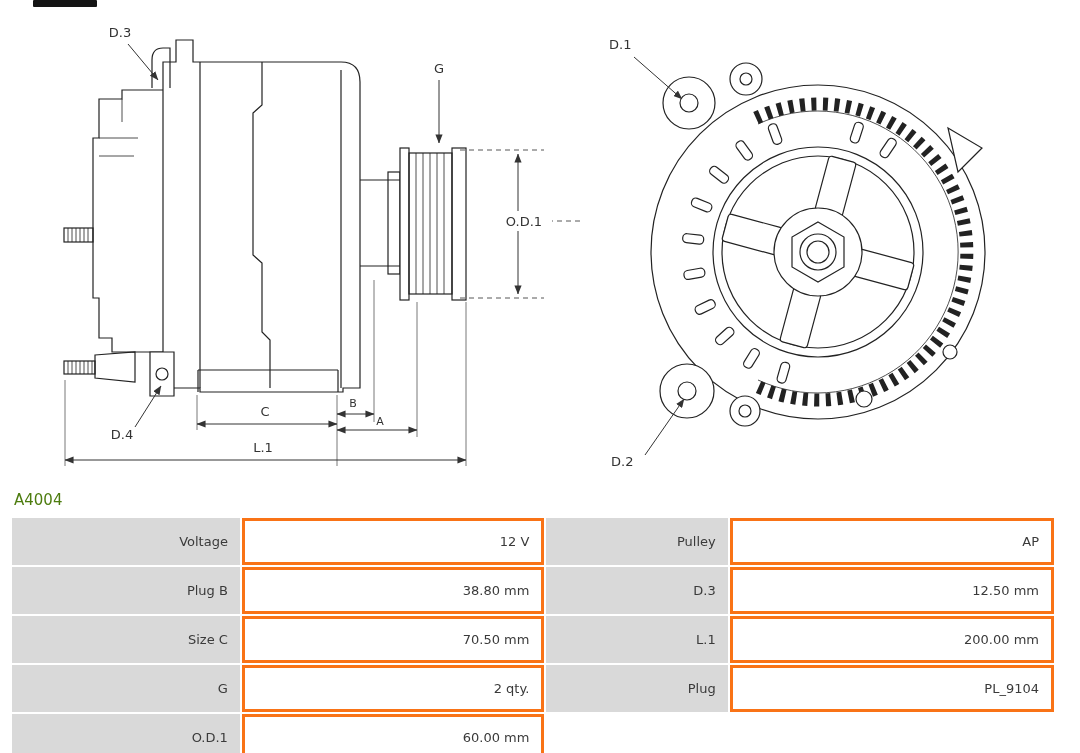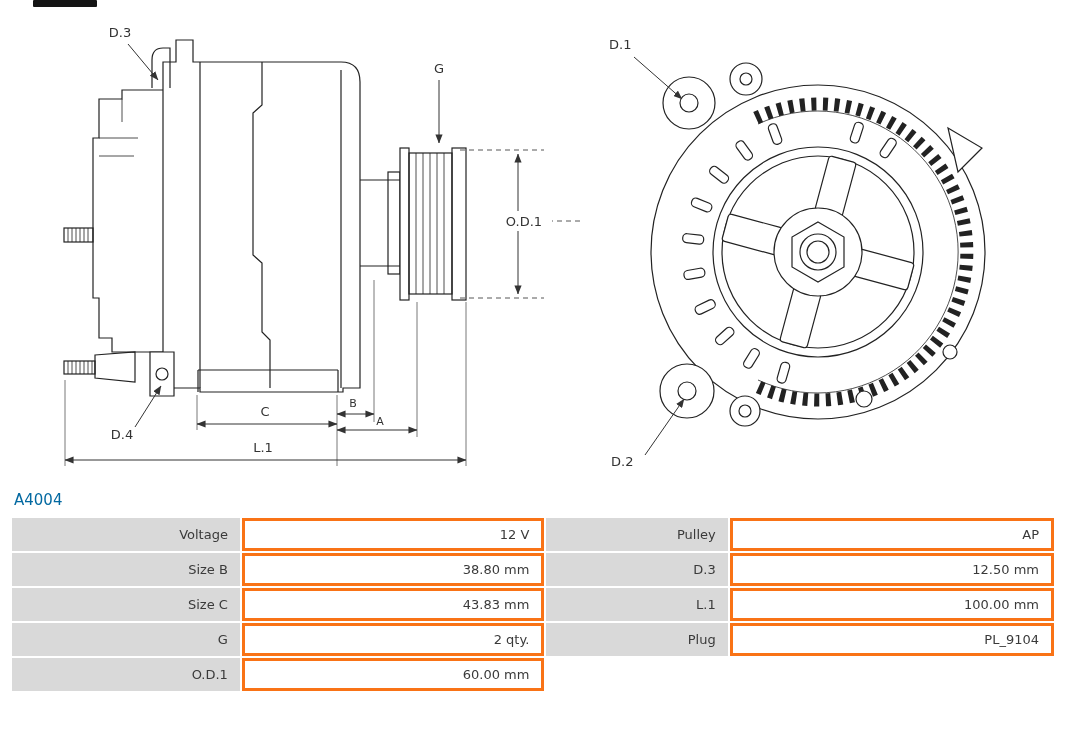--- a/index.html
+++ b/index.html
@@ -9,23 +9,23 @@
   svg{position:absolute;left:0;top:0;}
   svg text{font-family:"DejaVu Sans", sans-serif;font-size:13px;fill:#333;}
   svg text.small{font-size:11px;}
   .ol{fill:none;stroke:#222;stroke-width:1.2;}
   .olw{fill:#fff;stroke:#222;stroke-width:1.2;}
   .thin{fill:none;stroke:#222;stroke-width:0.8;}
   .dim{stroke:#333;stroke-width:1;fill:none;}
   .ext{stroke:#555;stroke-width:0.8;fill:none;}
   .dash{stroke:#444;stroke-width:0.9;stroke-dasharray:5 4;fill:none;}
   .teeth{fill:none;stroke:#222;stroke-width:13;stroke-dasharray:5 6.5;}
-  #part-number{position:absolute;left:14px;top:491px;font-size:15px;color:#0369a1;}
+  #part-number{position:absolute;left:14px;top:491px;font-size:15px;color:#4d7c0f;}
   #spec-table{position:absolute;left:10px;top:516px;width:1046px;border-collapse:separate;border-spacing:2px;font-size:13px;color:#3a3a3a;table-layout:fixed;}
-  #spec-table td{padding:6px 12px;text-align:right;overflow:hidden;white-space:nowrap;}
+  #spec-table td{padding:13px 12px;text-align:right;overflow:hidden;white-space:nowrap;}
   td.lbl{background:#d9d9d9;}
   td.val{background:#fff;border:3px solid #f97316;}
   td.empty{background:transparent;border:none;}
 </style>
 </head>
 <body>
 
 <div id="page">
 
   <div id="logo-fragment"></div>
@@ -158,30 +158,30 @@
         <col style="width:31.3%">
     </colgroup>
     <tbody>
       <tr>
         <td class="lbl">Voltage</td>
         <td class="val">12 V</td>
         <td class="lbl">Pulley</td>
         <td class="val">AP</td>
       </tr>
       <tr>
-        <td class="lbl">Size B</td>
+        <td class="lbl">Plug B</td>
         <td class="val">38.80 mm</td>
         <td class="lbl">D.3</td>
         <td class="val">12.50 mm</td>
       </tr>
       <tr>
         <td class="lbl">Size C</td>
-        <td class="val">43.83 mm</td>
+        <td class="val">70.50 mm</td>
         <td class="lbl">L.1</td>
-        <td class="val">100.00 mm</td>
+        <td class="val">200.00 mm</td>
       </tr>
       <tr>
         <td class="lbl">G</td>
         <td class="val">2 qty.</td>
         <td class="lbl">Plug</td>
         <td class="val">PL_9104</td>
       </tr>
       <tr>
         <td class="lbl">O.D.1</td>
         <td class="val">60.00 mm</td>

